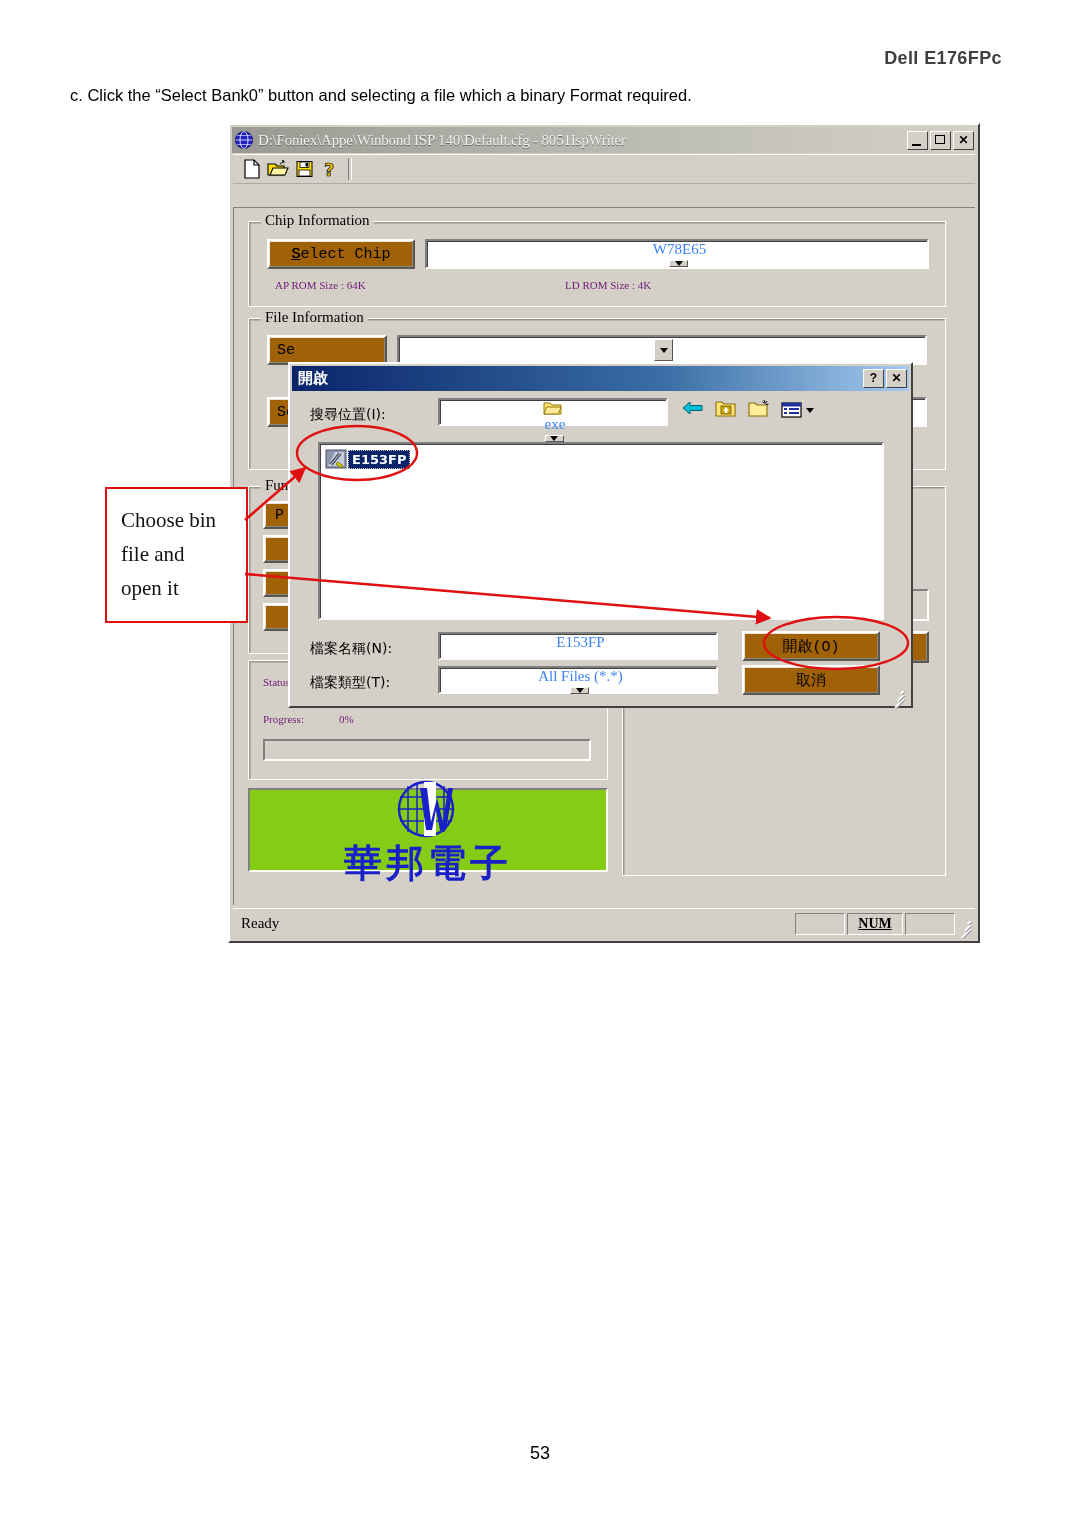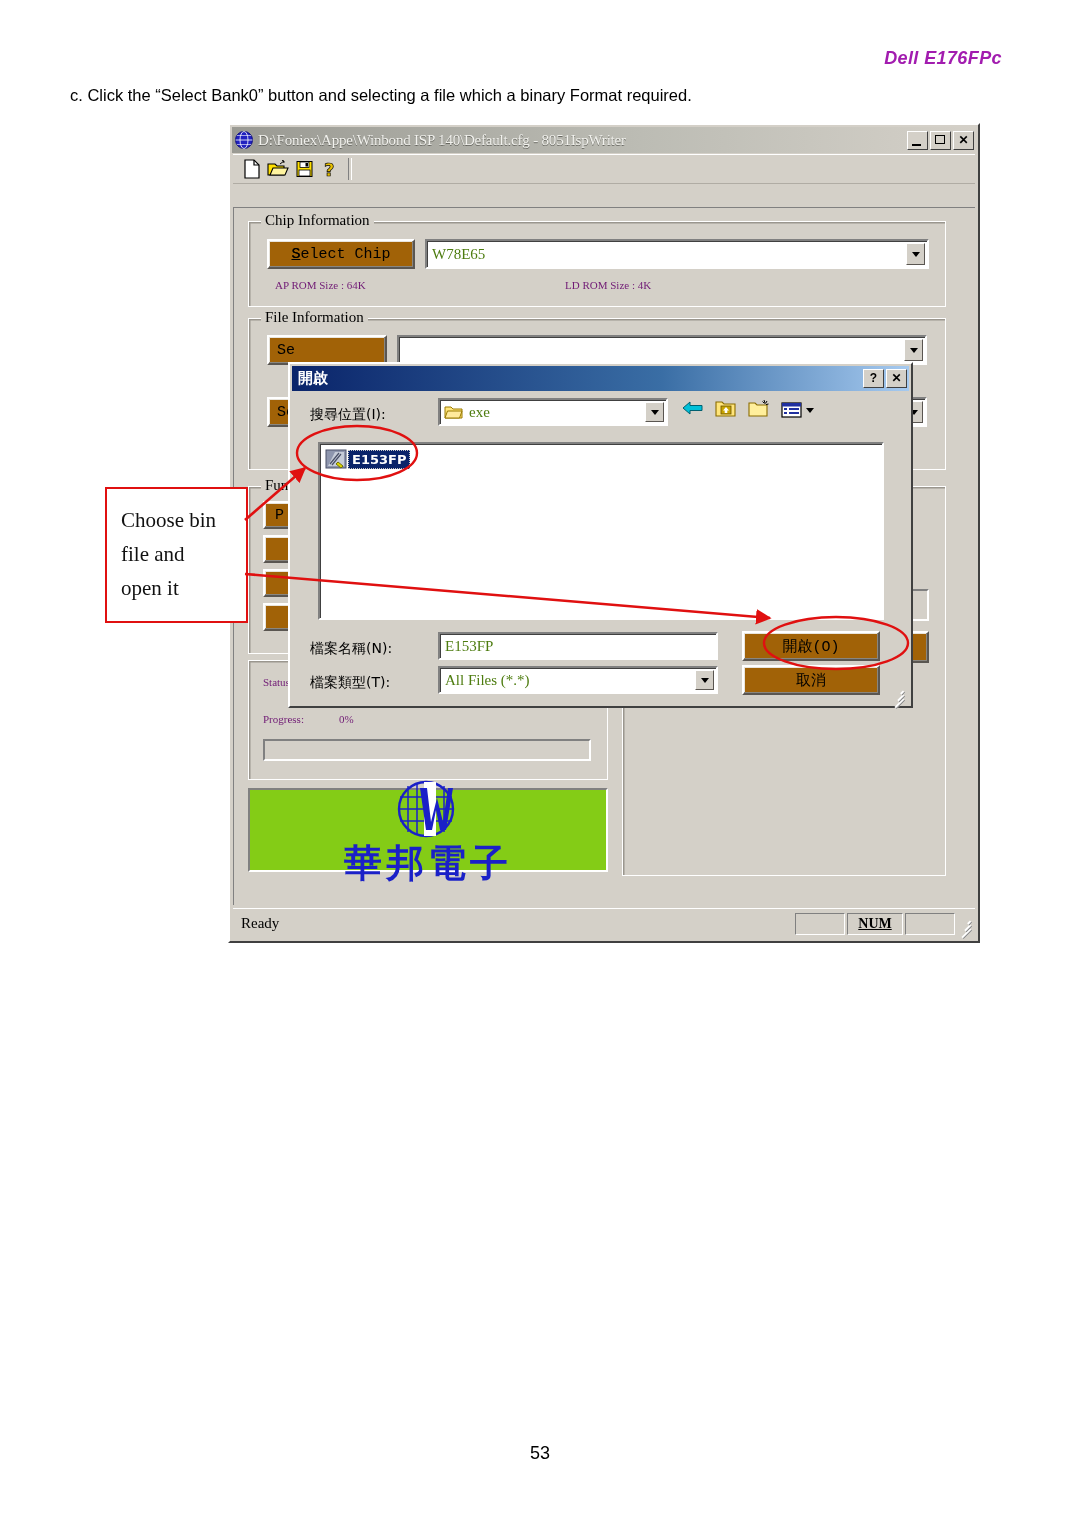--- a/index.html
+++ b/index.html
@@ -15,24 +15,23 @@
     overflow: hidden;
   }
 
   
   #doc-header {
     position: absolute;
     top: 48px;
     right: 78px;
     font-family: "Liberation Sans", sans-serif;
     font-weight: bold;
-    font-style: italic;
     font-size: 18px;
     letter-spacing: 0.4px;
-    color: #a21caf;
+    color: #404040;
   }
   #instruction-line {
     position: absolute;
     top: 86px;
     left: 70px;
     font-family: "Liberation Sans", sans-serif;
     font-size: 16.5px;
     color: #000;
     white-space: nowrap;
   }
@@ -203,24 +202,25 @@
 
   .w-field {
     background: #ffffff;
     border-top: 2px solid #808080;
     border-left: 2px solid #808080;
     border-right: 2px solid #ffffff;
     border-bottom: 2px solid #ffffff;
     box-shadow: inset 1px 1px 0 #404040;
     font-family: "Liberation Serif", serif;
     font-size: 15px;
-    color: #4d7c0f;
+    color: #3b82f6;
     display: flex; align-items: center;
     padding-left: 5px;
     box-sizing: border-box;
+    flex-direction: column;
   }
   .w-sunken {
     background: #d4d0c8;
     border-top: 2px solid #808080;
     border-left: 2px solid #808080;
     border-right: 2px solid #ffffff;
     border-bottom: 2px solid #ffffff;
     box-sizing: border-box;
   }
   .combo-arrow {

